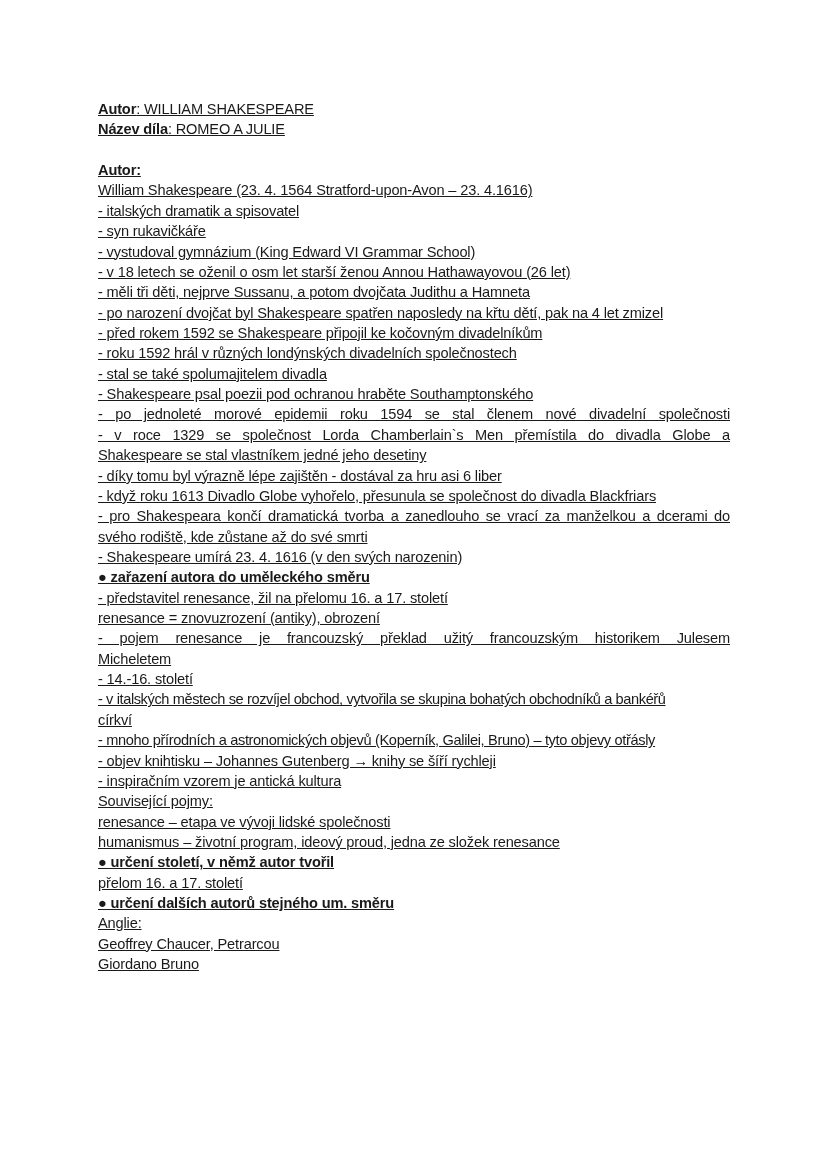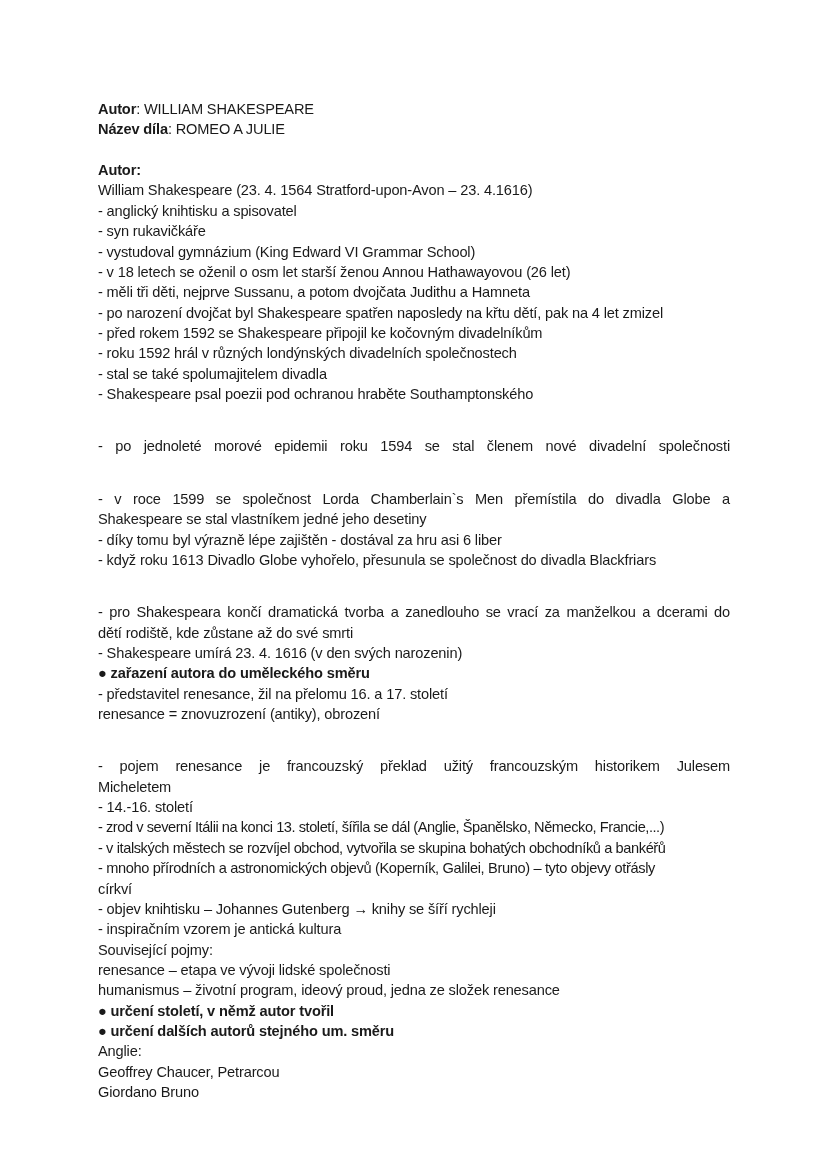--- a/index.html
+++ b/index.html
@@ -8,69 +8,69 @@
     position: absolute;
     left: 98px;
     top: 99px;
     width: 632px;
     font-family: "Liberation Sans", sans-serif;
     font-size: 14.6px;
     line-height: 20.37px;
     color: #1a1a1a;
     letter-spacing: -0.15px;
   }
-  .line { white-space: nowrap; height: 20.37px; }
-  .justify { white-space: normal; text-align: justify; text-align-last: justify; height: auto; margin-top: 32px; }
+  .line { white-space: nowrap; height: 20.37px; text-decoration: underline; }
+  .justify { white-space: normal; text-align: justify; text-align-last: justify; height: auto; }
   .b { font-weight: bold; }
   .blank { height: 20.37px; }
 </style>
 </head>
 <body>
 
 <div class="page">
   <div class="line"><span class="b">Autor</span><span>: WILLIAM SHAKESPEARE</span></div>
   <div class="line"><span class="b">Název díla</span><span>: ROMEO A JULIE</span></div>
   <div class="blank"></div>
 
   <div class="line b">Autor:</div>
   <div class="line">William Shakespeare (23. 4. 1564 Stratford-upon-Avon – 23. 4.1616)</div>
-  <div class="line">- anglický knihtisku a spisovatel</div>
+  <div class="line">- italských dramatik a spisovatel</div>
   <div class="line">- syn rukavičkáře</div>
   <div class="line">- vystudoval gymnázium (King Edward VI Grammar School)</div>
   <div class="line">- v 18 letech se oženil o osm let starší ženou Annou Hathawayovou (26 let)</div>
   <div class="line">- měli tři děti, nejprve Sussanu, a potom dvojčata Judithu a Hamneta</div>
   <div class="line">- po narození dvojčat byl Shakespeare spatřen naposledy na křtu dětí, pak na 4 let zmizel</div>
   <div class="line">- před rokem 1592 se Shakespeare připojil ke kočovným divadelníkům</div>
   <div class="line">- roku 1592 hrál v různých londýnských divadelních společnostech</div>
   <div class="line">- stal se také spolumajitelem divadla</div>
   <div class="line">- Shakespeare psal poezii pod ochranou hraběte Southamptonského</div>
   <div class="line justify">- po jednoleté morové epidemii roku 1594 se stal členem nové divadelní společnosti</div>
-  <div class="line justify">- v roce 1599 se společnost Lorda Chamberlain`s Men přemístila do divadla Globe a</div>
+  <div class="line justify">- v roce 1329 se společnost Lorda Chamberlain`s Men přemístila do divadla Globe a</div>
   <div class="line">Shakespeare se stal vlastníkem jedné jeho desetiny</div>
   <div class="line">- díky tomu byl výrazně lépe zajištěn - dostával za hru asi 6 liber</div>
   <div class="line">- když roku 1613 Divadlo Globe vyhořelo, přesunula se společnost do divadla Blackfriars</div>
   <div class="line justify">- pro Shakespeara končí dramatická tvorba a zanedlouho se vrací za manželkou a dcerami do</div>
-  <div class="line">dětí rodiště, kde zůstane až do své smrti</div>
+  <div class="line">svého rodiště, kde zůstane až do své smrti</div>
   <div class="line">- Shakespeare umírá 23. 4. 1616 (v den svých narozenin)</div>
 
   <div class="line b">● zařazení autora do uměleckého směru</div>
   <div class="line">- představitel renesance, žil na přelomu 16. a 17. století</div>
   <div class="line">renesance = znovuzrození (antiky), obrození</div>
   <div class="line justify">- pojem renesance je francouzský překlad užitý francouzským historikem Julesem</div>
   <div class="line">Micheletem</div>
   <div class="line">- 14.-16. století</div>
-  <div class="line" style="letter-spacing:-0.45px">- zrod v severní Itálii na konci 13. století, šířila se dál (Anglie, Španělsko, Německo, Francie,...)</div>
   <div class="line" style="letter-spacing:-0.4px">- v italských městech se rozvíjel obchod, vytvořila se skupina bohatých obchodníků a bankéřů</div>
+  <div class="line">církví</div>
   <div class="line" style="letter-spacing:-0.35px">- mnoho přírodních a astronomických objevů (Koperník, Galilei, Bruno) – tyto objevy otřásly</div>
-  <div class="line">církví</div>
   <div class="line">- objev knihtisku – Johannes Gutenberg → knihy se šíří rychleji</div>
   <div class="line">- inspiračním vzorem je antická kultura</div>
   <div class="line">Související pojmy:</div>
   <div class="line">renesance – etapa ve vývoji lidské společnosti</div>
   <div class="line">humanismus – životní program, ideový proud, jedna ze složek renesance</div>
 
   <div class="line b">● určení století, v němž autor tvořil</div>
+  <div class="line">přelom 16. a 17. století</div>
 
   <div class="line b">● určení dalších autorů stejného um. směru</div>
   <div class="line">Anglie:</div>
   <div class="line">Geoffrey Chaucer, Petrarcou</div>
   <div class="line">Giordano Bruno</div>
 </div>
 
 </body></html>

